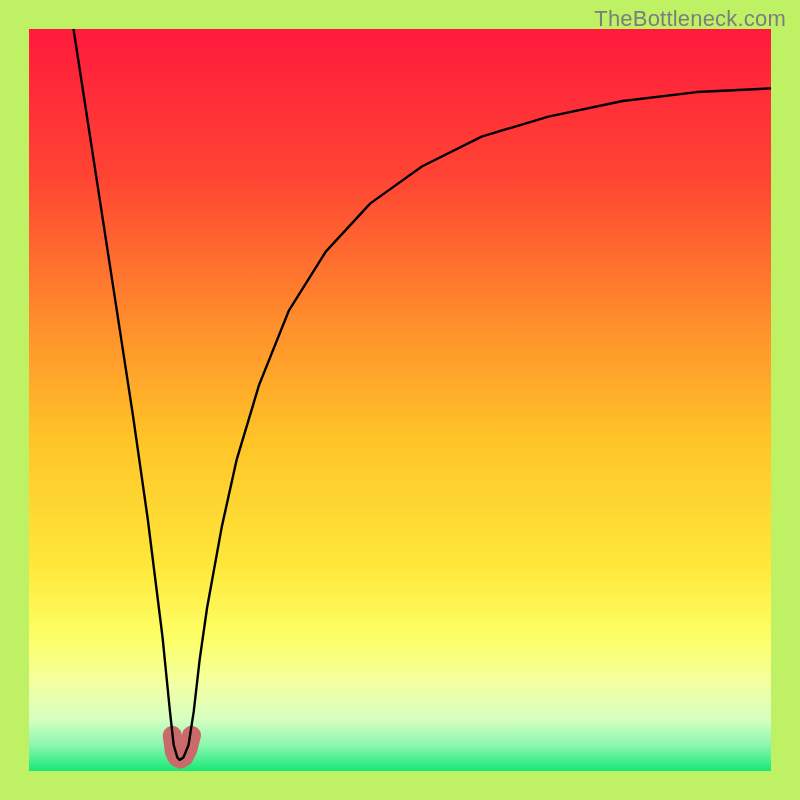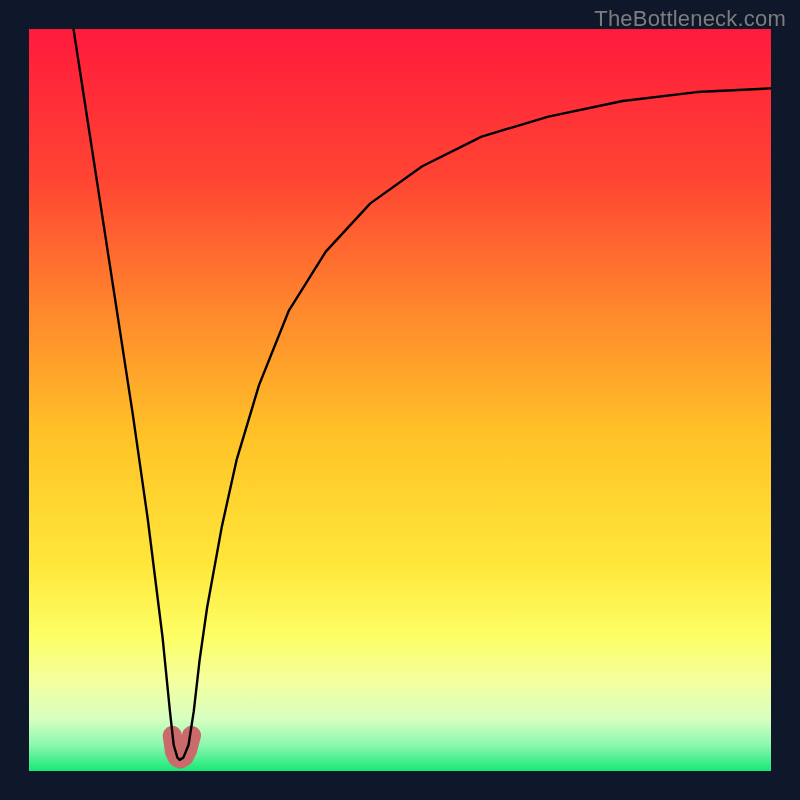--- a/index.html
+++ b/index.html
@@ -8,21 +8,21 @@
     width: 800px;
     height: 800px;
     overflow: hidden;
     background: #000;
     font-family: Arial, Helvetica, sans-serif;
   }
   .frame {
     position: absolute;
     left: 0; top: 0;
     width: 800px; height: 800px;
-    background: #0f172a;
+    background: #bef264;
   }
   .plot-area {
     position: absolute;
     left: 29px;
     top: 29px;
     width: 742px;
     height: 742px;
     overflow: hidden;
   }
   .watermark {

